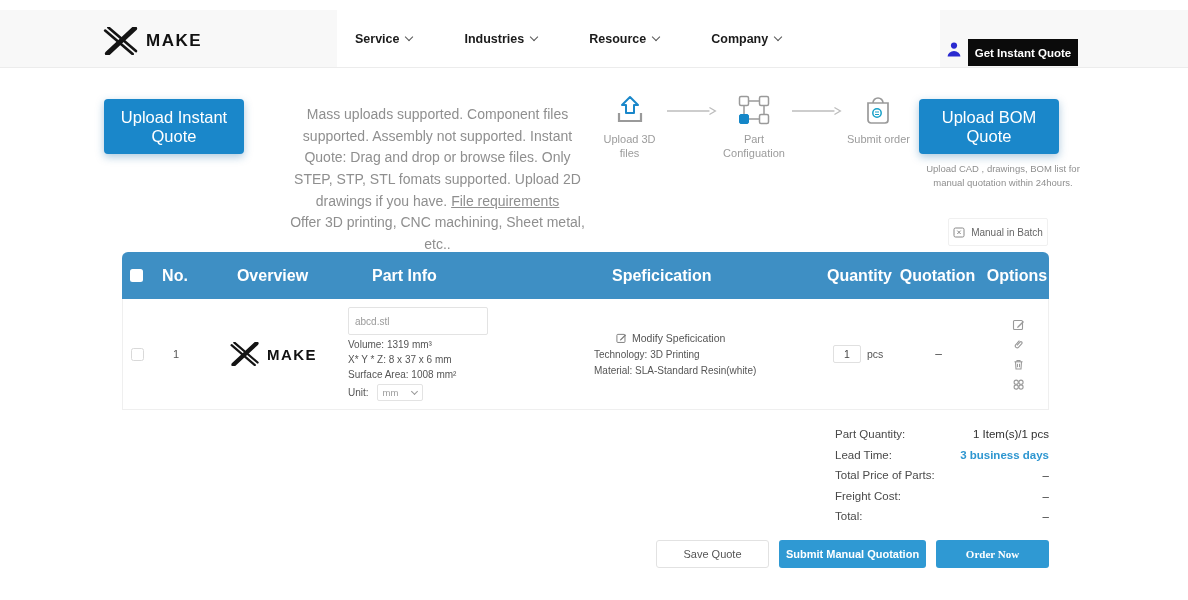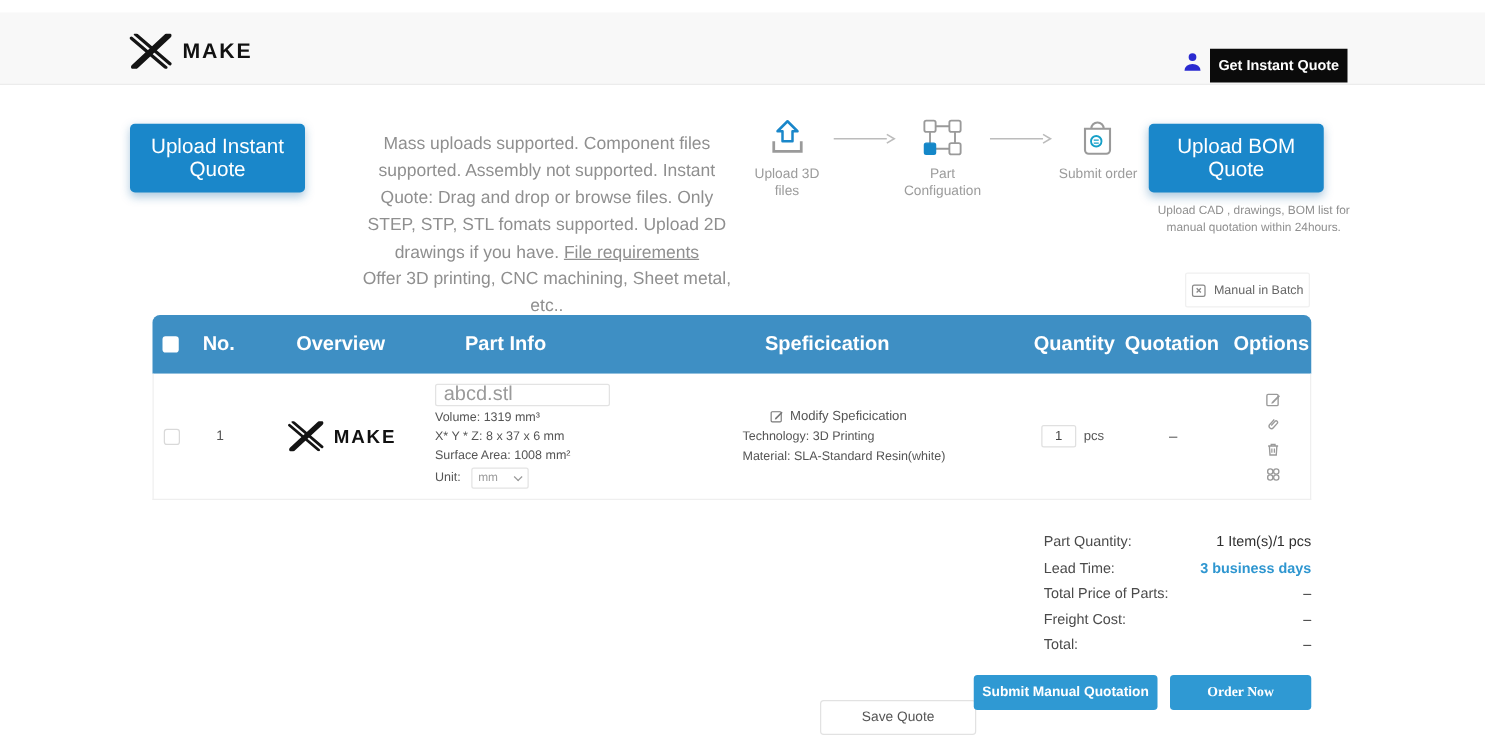--- a/index.html
+++ b/index.html
@@ -88,22 +88,22 @@
   .hl { padding-left:27px; }
   .cb {
     width:13px; height:13px; border-radius:2.5px; background:#fff; margin-left:8px; cursor:pointer;
   }
   .cb.bordered { border:1px solid #d9d9d9; }
   .cell-center { text-align:center; font-size:11px; color:#555; }
   .overview-cell { display:flex; justify-content:center; }
   .overview-cell .brand { font-size:15px; }
   .partinfo { padding-left:2px; display:flex; flex-direction:column; gap:4px; }
   .filebox {
-    width:140px; height:18px; border:1px solid #e3e3e3; border-radius:2px;
-    font-size:16px; color:#9a9a9a; padding:0 6px; background:#fff;
+    width:140px; height:28px; border:1px solid #e3e3e3; border-radius:2px;
+    font-size:10px; color:#9a9a9a; padding:0 6px; background:#fff;
     font-family:"Liberation Sans", sans-serif;
   }
   .pline { font-size:10px; color:#555; }
   .unit-line { display:flex; align-items:center; gap:8px; font-size:10px; color:#555; }
   .unit-select {
     width:46px; height:17px; border:1px solid #e3e3e3; border-radius:2px;
     display:flex; align-items:center; justify-content:space-between;
     padding:0 5px; color:#9a9a9a; font-size:9.5px; cursor:pointer; background:#fff;
   }
   .unit-select .chev { border-color:#999; width:5px; height:5px; margin-top:-2px; }
@@ -125,37 +125,55 @@
   .srow { display:flex; justify-content:space-between; height:20.5px; align-items:center; }
   .srow .sl { font-size:11.5px; color:#4a4a4a; }
   .srow .sv { font-size:11.5px; color:#2f2f2f; }
   .srow .sv.blue { color:#2e96d0; font-weight:700; }
   
   .footer-btn {
     position:absolute; top:540px; height:28px; border-radius:3px; cursor:pointer;
     display:flex; align-items:center; justify-content:center; font-size:11px;
     font-family:"Liberation Sans", sans-serif; border:none;
   }
-  .btn-save { left:656px; width:125px; background:#fff; border:1px solid #e2e2e2; color:#555;margin-top:20px; }
+  .btn-save { left:656px; width:113px; background:#fff; border:1px solid #e2e2e2; color:#555; }
   .btn-submit { left:779px; width:147px; background:#2f99d3; color:#fff; font-weight:700; }
   .btn-order { left:936px; width:113px; background:#2f99d3; color:#fff; font-weight:700;font-family:Liberation Serif, serif; }
 </style>
 </head>
 <body>
 
 <div class="topband">
   <div class="logo header-logo">
     <svg width="36" height="28" viewBox="0 0 38 30">
       <g stroke="#141414" fill="none" stroke-linecap="round">
         <path d="M5.5 0.5 L35 25.8" stroke-width="2.8"></path>
         <path d="M2 3.8 L31.5 29" stroke-width="2.8"></path>
         <path d="M33.5 1.5 L4.5 28.5" stroke-width="5.4"></path>
       </g>
     </svg>
     <span class="brand">MAKE</span>
+  </div>
+  <div class="navpanel">
+    <div class="navitem">
+      <span class="lbl">Service</span>
+      <span class="chev"></span>
+    </div>
+    <div class="navitem">
+      <span class="lbl">Industries</span>
+      <span class="chev"></span>
+    </div>
+    <div class="navitem">
+      <span class="lbl">Resource</span>
+      <span class="chev"></span>
+    </div>
+    <div class="navitem">
+      <span class="lbl">Company</span>
+      <span class="chev"></span>
+    </div>
   </div>
   <div class="account">
     <svg width="16" height="17" viewBox="0 0 16 17">
       <circle cx="8" cy="4.6" r="3.1" fill="#2a2ad0"></circle>
       <path d="M1.6 15.5 a6.4 5.4 0 0 1 12.8 0 Z" fill="#2a2ad0"></path>
     </svg>
   </div>
   <button class="cta">Get Instant Quote</button>
 </div>
 

